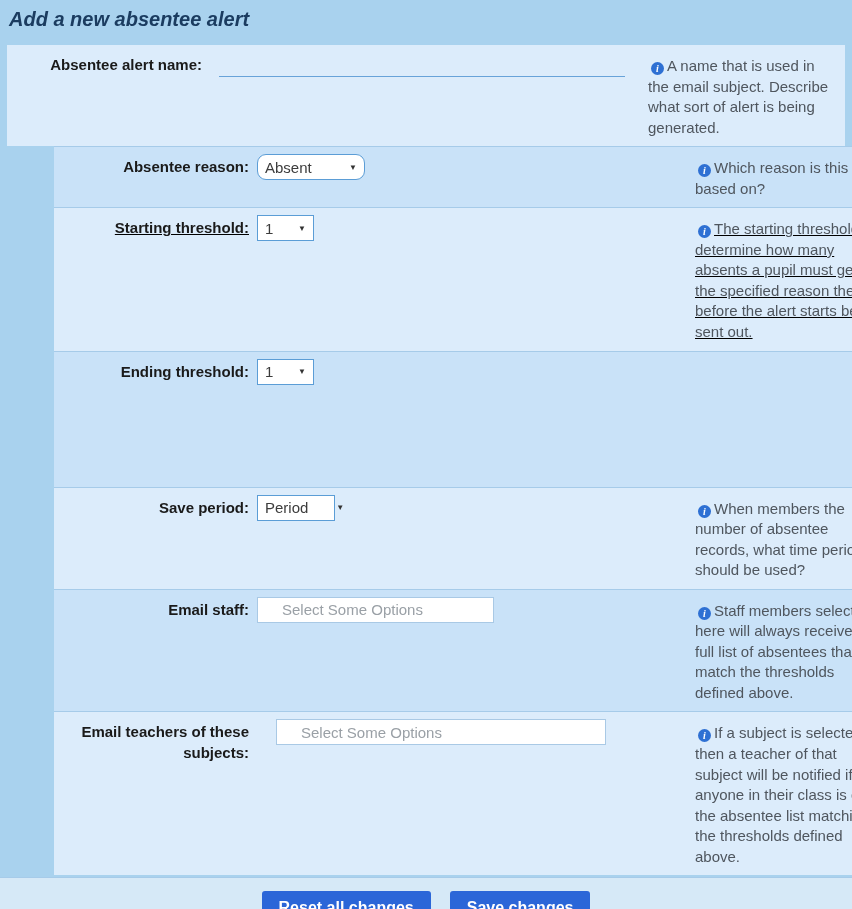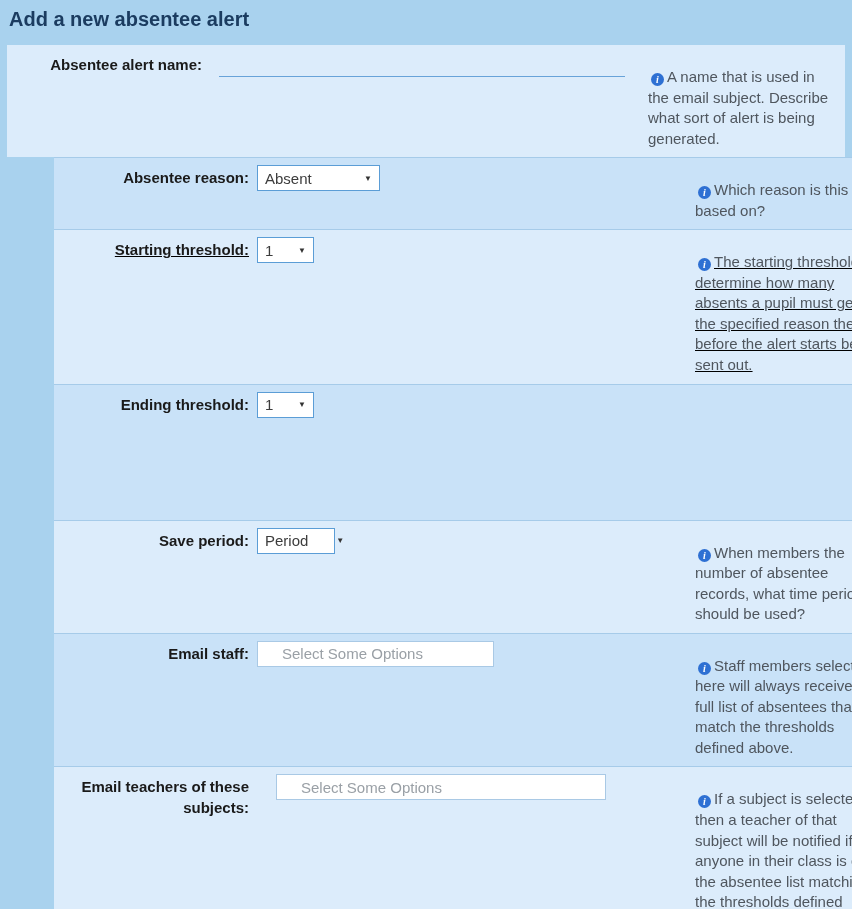--- a/index.html
+++ b/index.html
@@ -11,20 +11,21 @@
   }
   .page-header {
     height: 40px;
     padding: 8px 0 0 9px;
     background: #a9d2ee;
   }
   .page-header h1 {
     font-size: 20px;
     font-weight: bold;
     color: #1b3c60;
+    font-style: italic;
   }
   .form-container {
     margin: 5px 7px 0 7px;
   }
   .row {
     display: flex;
     width: 100%;
   }
   .row:nth-child(odd) { background: #dcecfb; }
   .row:nth-child(even) { background: #c9e2f8; }
@@ -46,21 +47,21 @@
     color: #1a1a1a;
     line-height: 1.35;
   }
   .col-field {
     flex: 1 1 auto;
     padding: 7px 0 0 0;
   }
   .col-help {
     width: 197px;
     flex: 0 0 197px;
-    padding: 22px 6px 8px 0;
+    padding: 11px 6px 8px 0;
     font-size: 15px;
     line-height: 1.37;
     color: #4f565e;
   }
   .info-icon {
     display: inline-block;
     width: 13px; height: 13px;
     margin: 0 3px 0 3px;
     border-radius: 50%;
     background: #2e70d3;
@@ -94,21 +95,21 @@
     border: 1px solid #5b9dd6;
     font-size: 15px;
     color: #3c3c3c;
     cursor: default;
   }
   .select-box .arrow {
     font-size: 8px;
     color: #333;
     margin-left: 8px;
   }
-  .sel-reason { width: 123px; }
+  .sel-reason { width: 108px; border-radius: 9px; }
   .sel-threshold { width: 57px; }
   .sel-period { width: 78px; gap: 20px; }
   .multiselect-input {
     height: 26px;
     border: 1px solid #a9c9e5;
     background: #ffffff;
     padding: 0 24px;
     font-size: 15px;
     color: #444;
     outline: none;

